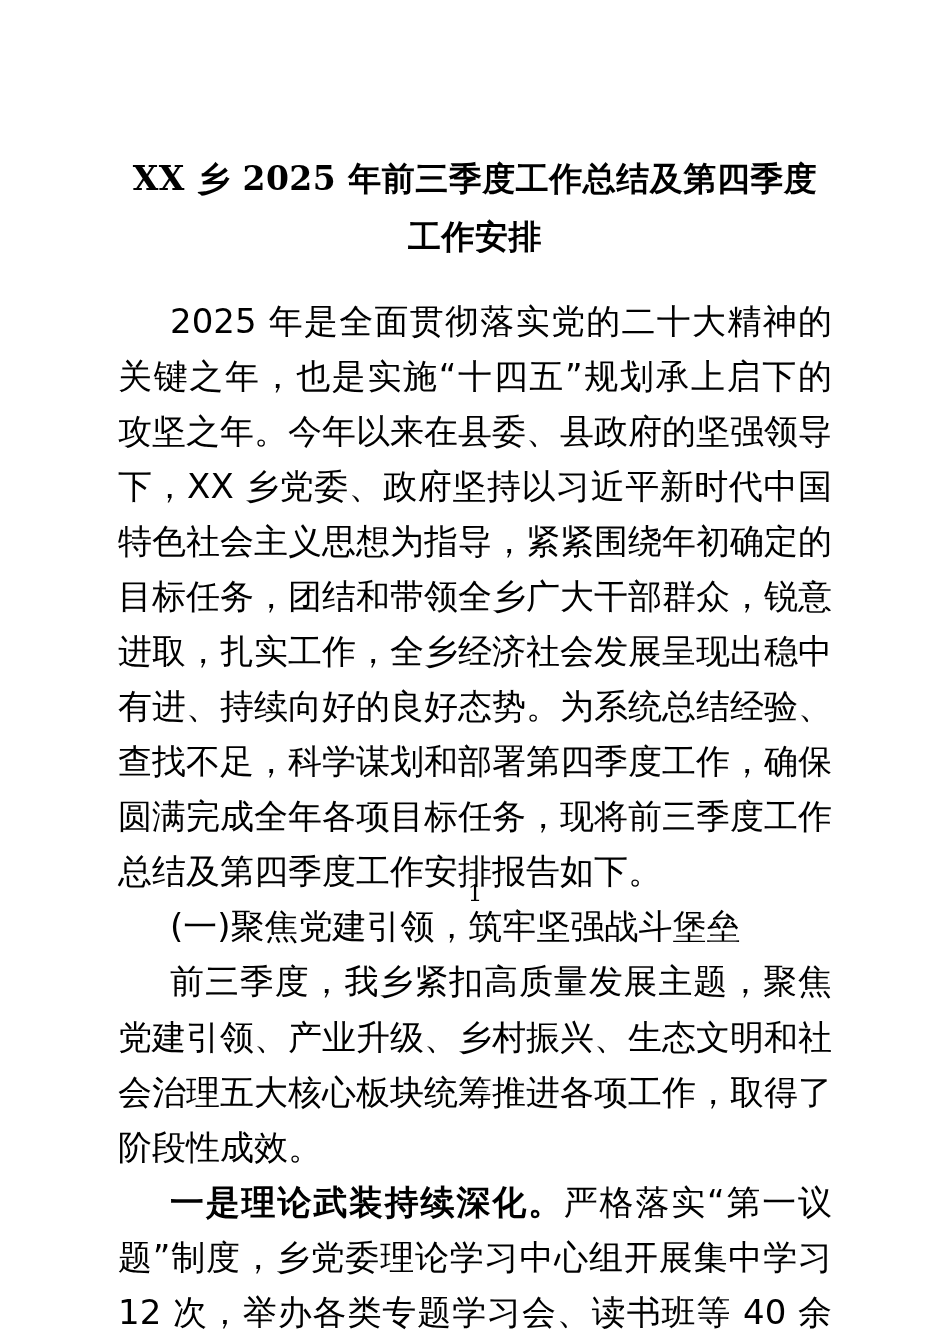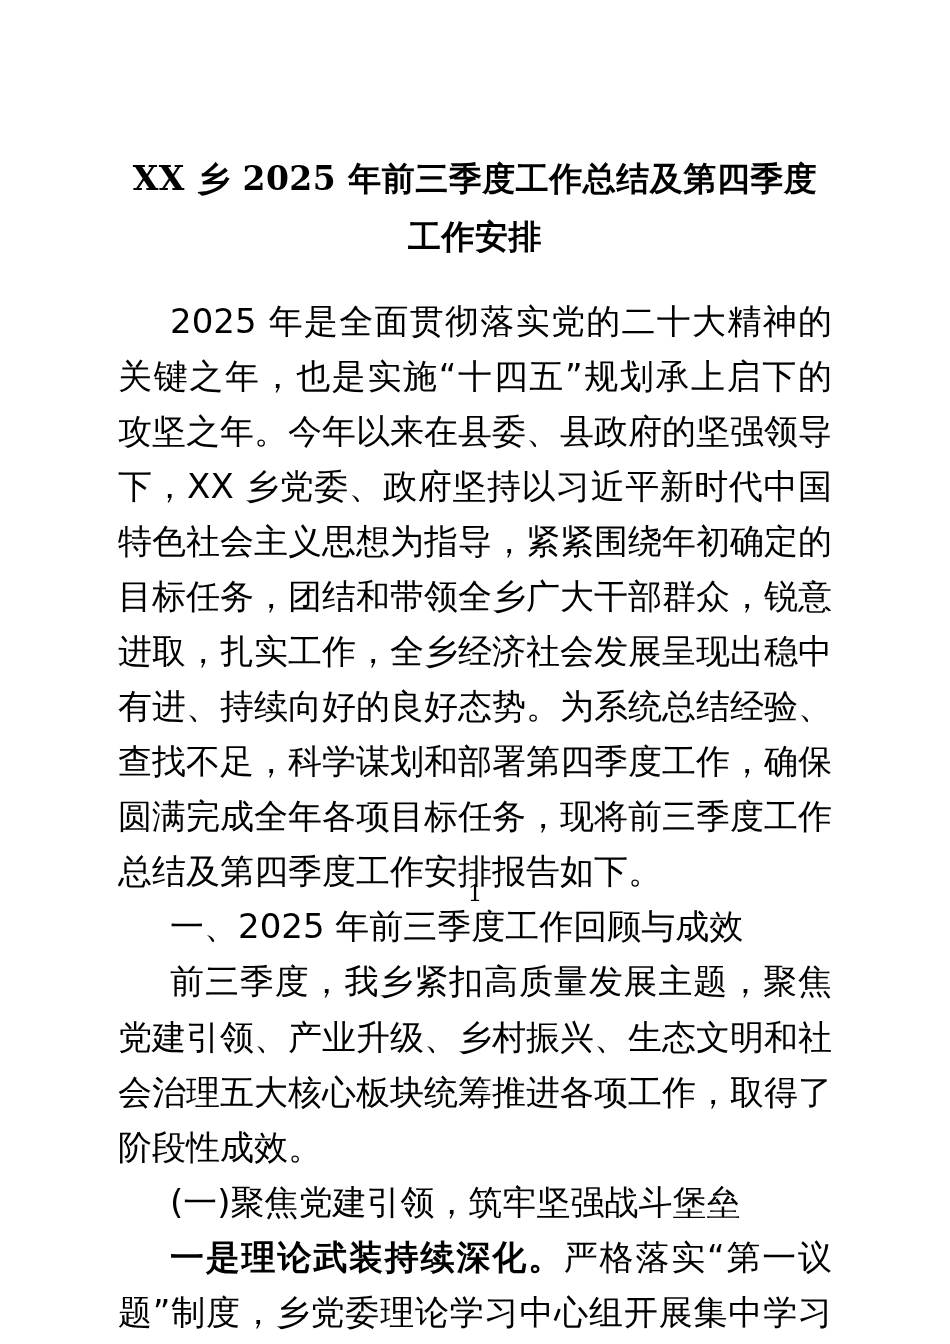--- a/index.html
+++ b/index.html
@@ -60,24 +60,23 @@
 </style>
 </head>
 <body>
 
 <div class="page">
 
   <h1 class="doc-title">XX 乡 2025 年前三季度工作总结及第四季度工作安排</h1>
 
   <p class="para indent">2025 年是全面贯彻落实党的二十大精神的关键之年，也是实施“十四五”规划承上启下的攻坚之年。今年以来在县委、县政府的坚强领导下，XX 乡党委、政府坚持以习近平新时代中国特色社会主义思想为指导，紧紧围绕年初确定的目标任务，团结和带领全乡广大干部群众，锐意进取，扎实工作，全乡经济社会发展呈现出稳中有进、持续向好的良好态势。为系统总结经验、查找不足，科学谋划和部署第四季度工作，确保圆满完成全年各项目标任务，现将前三季度工作总结及第四季度工作安排报告如下。</p>
 
-  <p class="para indent">一、2025 年前三季度工作回顾与成效</p>
+
+  <p class="para indent">(一)聚焦党建引领，筑牢坚强战斗堡垒</p>
 
   <p class="para indent">前三季度，我乡紧扣高质量发展主题，聚焦党建引领、产业升级、乡村振兴、生态文明和社会治理五大核心板块统筹推进各项工作，取得了阶段性成效。</p>
-
-  <p class="para indent">(一)聚焦党建引领，筑牢坚强战斗堡垒</p>
 
 
   <p class="para indent"><span class="bold-lead">一是理论武装持续深化。</span><span>严格落实“第一议题”制度，乡党委理论学习中心组开展集中学习 12 次，举办各类专题学习会、读书班等 40 余场次。深入学习习近平总书记关于推进乡村全面振兴的重要论述以及《习近平谈治国理政》第五卷等重要内容，引导全乡党员干部深刻领悟“两个确立”的决定性意义，增强“四个自信”，做到“两个维护”。前三季度，累计开展各类党员干部培训超过 350 人次，</span></p>
 
   <div class="page-number">1</div>
 
 </div>
 
 </body></html>

